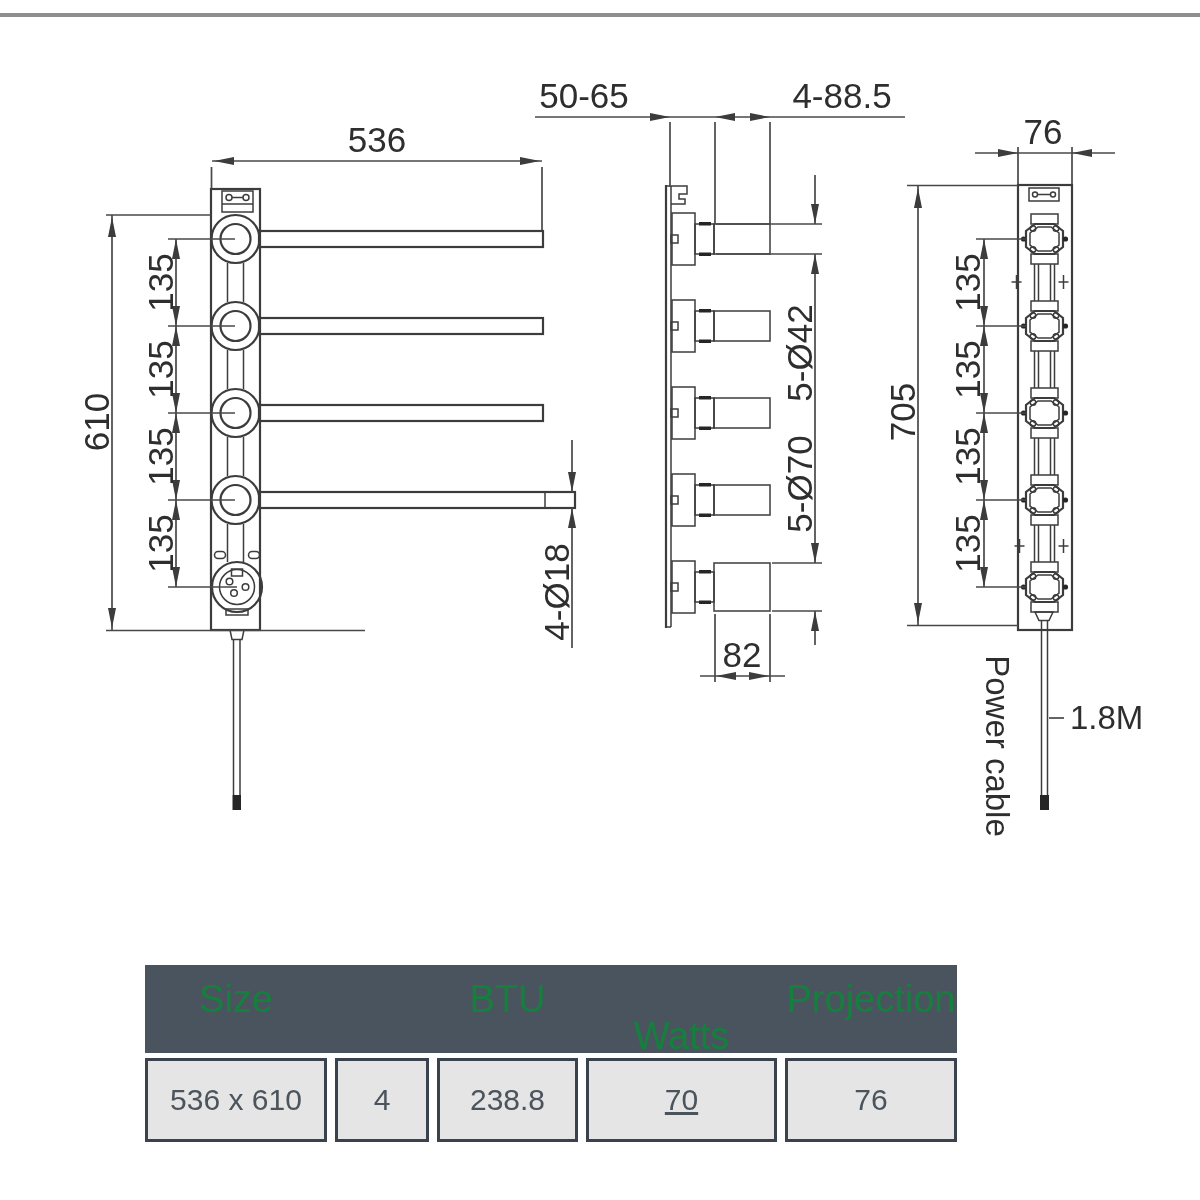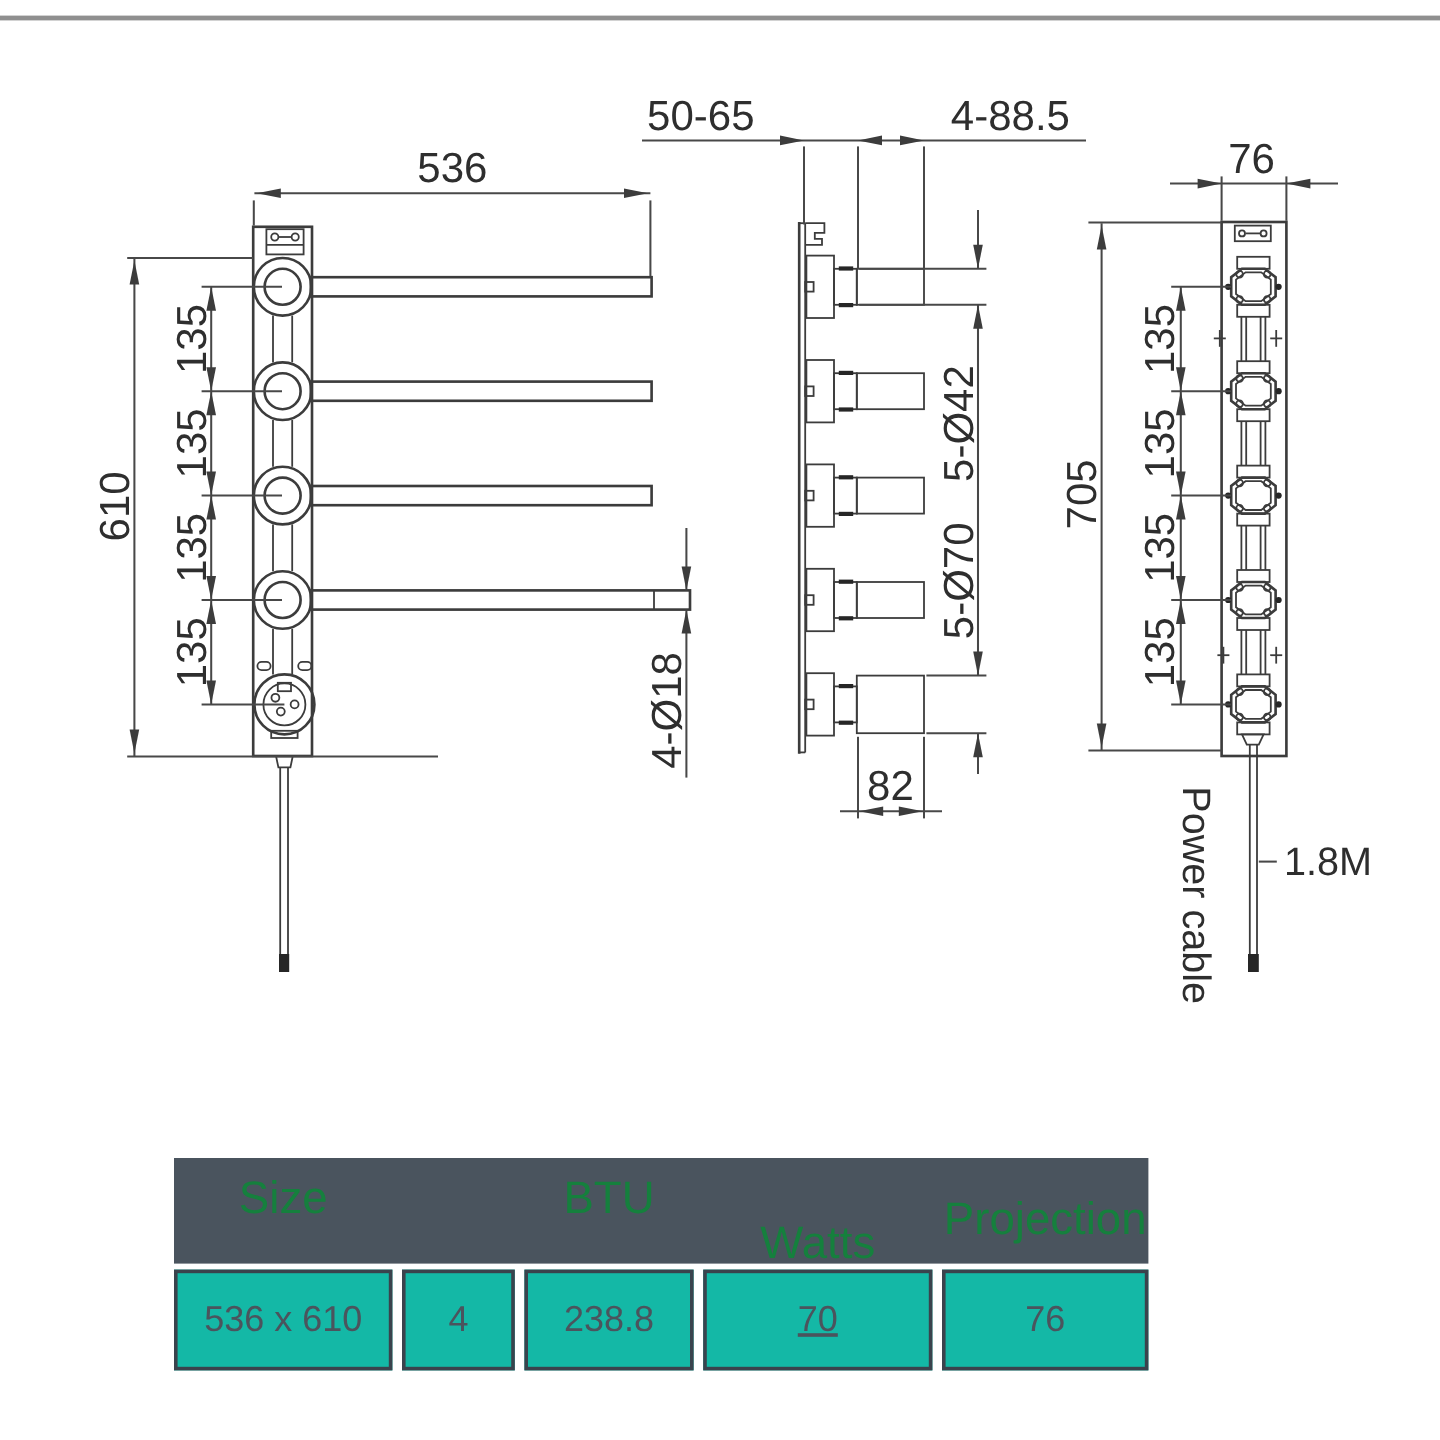--- a/index.html
+++ b/index.html
@@ -13,21 +13,21 @@
   .ar{fill:#3c3c3c;stroke:none;}
   .solid{fill:#262626;stroke:none;}
   .tx{font:35px "Liberation Sans",sans-serif;fill:#2e2e2e;}
   .txs{font:33px "Liberation Sans",sans-serif;fill:#2e2e2e;}
   
   #spec{position:absolute;left:145px;top:965px;width:812px;height:177px;}
   #spec .hdr{position:absolute;left:0;top:0;width:812px;height:88px;background:#4a545e;}
   #spec .hlabel{position:absolute;top:0;height:68px;display:flex;align-items:center;justify-content:center;
         color:#15803d;font-size:38px;}
   #spec .cell{position:absolute;top:93px;height:84px;box-sizing:border-box;border:3px solid #3a434d;
-        background:#14b8a6;display:flex;align-items:center;justify-content:center;
+        background:#e5e5e5;display:flex;align-items:center;justify-content:center;
         color:#4b545d;font-size:30px;}
 </style>
 </head>
 <body>
 
 <div id="canvas">
   <div id="topline"></div>
 
   <svg width="1200" height="940" viewBox="0 0 1200 940">
 
@@ -376,21 +376,21 @@
         <text class="txs" x="1070" y="729" text-anchor="start">1.8M</text>
       </g>
     </g>
   </svg>
 
   <div id="spec">
     <div class="hdr"></div>
     <div class="hlabel" style="left:0;width:182px;">Size</div>
     <div class="hlabel" style="left:292px;width:141px;">BTU</div>
     <div class="hlabel" style="left:441px;width:191px;margin-top:37px;">Watts</div>
-    <div class="hlabel" style="left:640px;width:172px;margin-top:17px;">Projection</div>
+    <div class="hlabel" style="left:640px;width:172px;">Projection</div>
 
     <div class="cell" style="left:0;width:182px;">536 x 610</div>
     <div class="cell" style="left:190px;width:94px;">4</div>
     <div class="cell" style="left:292px;width:141px;">238.8</div>
     <div class="cell" style="left:441px;width:191px;text-decoration:underline;">70</div>
     <div class="cell" style="left:640px;width:172px;">76</div>
   </div>
 </div>
 
 </body></html>

